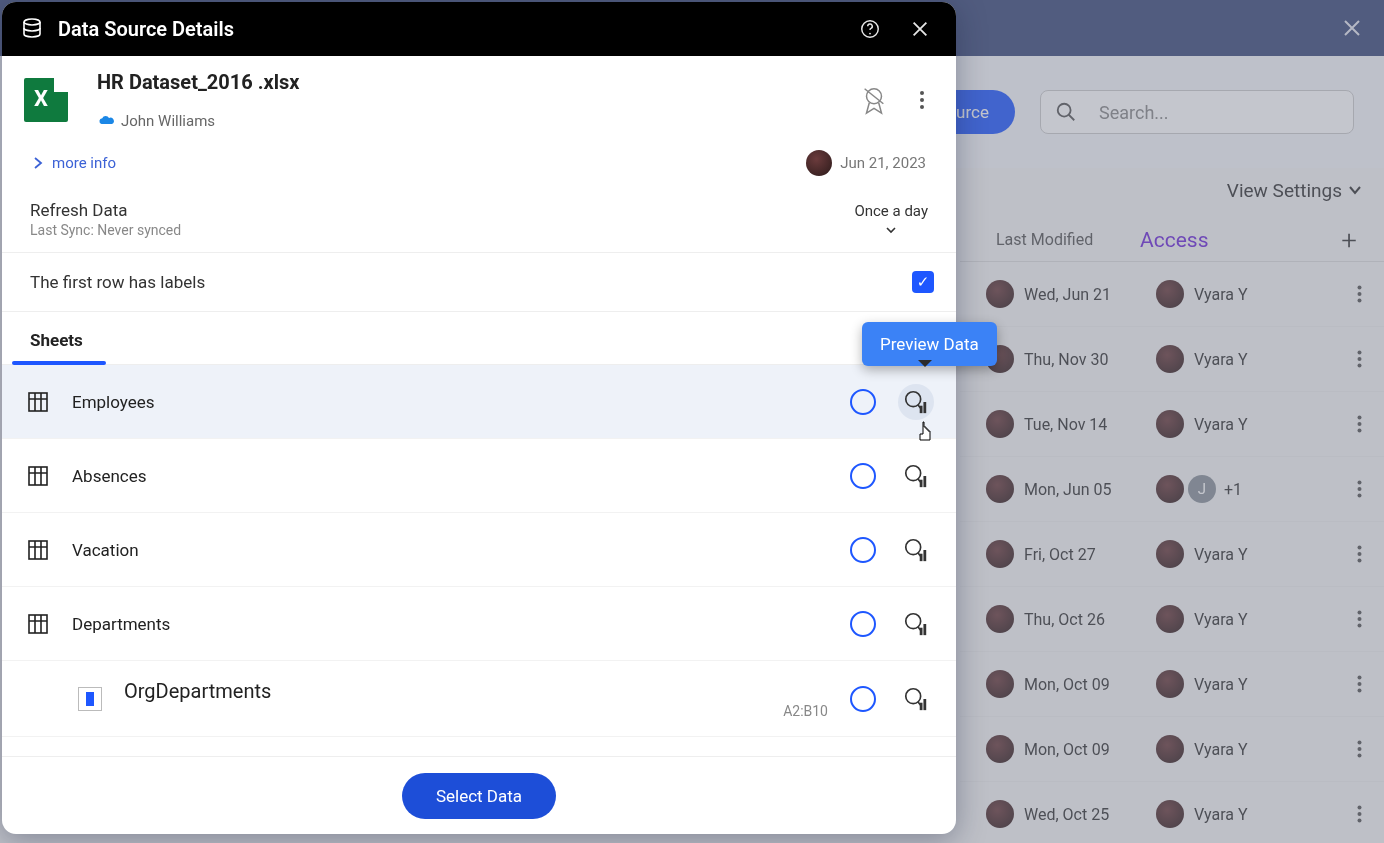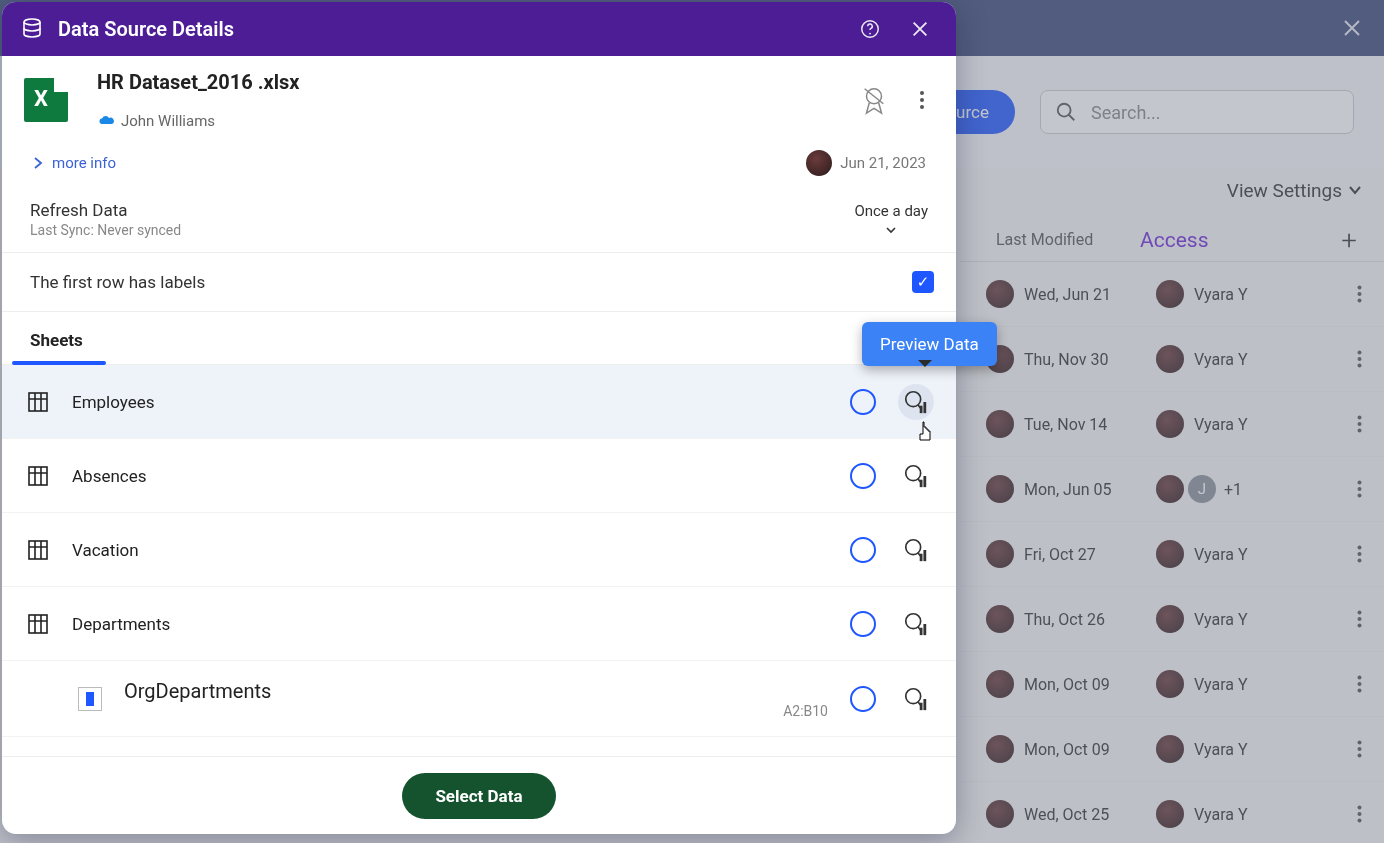--- a/index.html
+++ b/index.html
@@ -5,21 +5,21 @@
 * { box-sizing: border-box; margin: 0; padding: 0; }
 body {
   font-family: -apple-system, BlinkMacSystemFont, "Segoe UI", Roboto, sans-serif;
   width: 1384px; height: 843px; overflow: hidden; position: relative;
   background: #f5f5f5; color: #333;
 }
 .bg-topbar { position:absolute; top:0; left:0; right:0; height:56px; background:#3a4979; }
 .bg-close { position:absolute; top:10px; right:14px; width:36px; height:36px; display:flex; align-items:center; justify-content:center; color:#e5e7f0; cursor:pointer;}
 .bg-toolbar { position:absolute; top:56px; left:0; right:0; height:112px; background:#f5f6fa; }
 .bg-button { position:absolute; top:90px; left:930px; width:85px; height:44px; background:#1e57ff; color:#fff; border-radius:22px; display:flex; align-items:center; justify-content:center; font-size:17px; }
-.bg-search { position:absolute; top:90px; left:1040px; right:30px; height:44px; background:#fff; border:1px solid #ccc; border-radius:8px; display:flex; align-items:center; padding:0 14px; gap:14px; color:#888; font-size:18px;}
+.bg-search { position:absolute; top:90px; left:1040px; right:30px; height:44px; background:#fff; border:1px solid #ccc; border-radius:8px; display:flex; align-items:center; padding:0 14px; gap:22px; color:#888; font-size:18px;}
 .bg-viewset { position:absolute; top:172px; right:22px; height:36px; display:flex; align-items:center; gap:6px; font-size:19px; color:#333;}
 .bg-headerrow { position:absolute; top:218px; left:960px; right:0; height:44px; display:flex; align-items:center; border-bottom:1px solid #ddd;}
 .bg-headerrow .col1{ width:180px; padding-left:36px; color:#555; font-size:16px;}
 .bg-headerrow .col2{ width:150px; color:#6d28d9; font-size:21px;}
 .bg-headerrow .plus{ position:absolute; right:22px; font-size:26px; color:#333;}
 .bg-rows { position:absolute; top:262px; left:960px; right:0; bottom:0; overflow:hidden;}
 .bg-row { height:65px; display:flex; align-items:center; border-bottom:1px solid #eee;}
 .bg-row .avatar{ width:28px;height:28px;border-radius:50%;background:radial-gradient(circle at 40% 35%,#6b3b3c,#2b1a1a);margin-left:26px;margin-right:10px;}
 .bg-row .date{ width:132px; font-size:16px; color:#333;}
 .bg-row .avatar2{ width:28px;height:28px;border-radius:50%;background:radial-gradient(circle at 40% 35%,#6b3b3c,#2b1a1a);margin-right:10px;}
@@ -28,21 +28,21 @@
 .bg-row .plusnum{ font-size:16px; color:#333;}
 .bg-row .dots{ position:absolute; right:22px; color:#555;}
 .dim-overlay { position:absolute; top:0;left:0;right:0;bottom:0; background:rgba(115,120,135,.42); }
 
 .modal {
   position:absolute; top:2px; left:2px; width:954px; height:832px;
   background:#fff; border-radius:14px; box-shadow:0 6px 30px rgba(20,30,60,.35);
   overflow:hidden; display:flex; flex-direction:column;
 }
 .mhead {
-  height:54px; background:#4c1d95; color:#fff; display:flex; align-items:center;
+  height:54px; background:#000000; color:#fff; display:flex; align-items:center;
   padding:0 18px; gap:14px;
 }
 .mhead .title{ font-size:20px; font-weight:600; flex:1;}
 .mhead .hicon{ width:36px;height:36px;display:flex;align-items:center;justify-content:center;opacity:.9; cursor:pointer;}
 .fileinfo { height:88px; display:flex; align-items:center; padding:0 22px; gap:18px;}
 .xcel { width:44px;height:44px;background:#0f7a3e;position:relative;border-radius:2px;}
 .xcel::before{content:"";position:absolute;top:0;right:0;width:14px;height:14px;background:#fff;}
 .xcel::after{content:"X";position:absolute;left:10px;top:8px;color:#fff;font-weight:700;font-size:22px;}
 .fileinfo .ft{ display:flex;flex-direction:column;gap:18px;margin-left:11px;}
 .fileinfo .fname{ font-size:20px; font-weight:700; color:#222;}
@@ -76,21 +76,21 @@
 .sheet .circle{ width:26px;height:26px;border:2px solid #1e57ff;border-radius:50%;}
 .sheet .preview{ width:36px;height:36px;display:flex;align-items:center;justify-content:center;border-radius:50%;}
 .sheet.hover .preview{ background:#dde4f0;}
 .sheet.sub{ height:76px; padding-left:76px;}
 .sheet.sub .icon2{ width:24px;height:24px;border:1px solid #bbb;background:#fff;display:flex;align-items:center;justify-content:center;}
 .sheet.sub .icon2 span{ width:8px;height:14px;background:#1e57ff;}
 .sheet.sub .subcol{ display:flex;flex-direction:column;flex:1;}
 .sheet.sub .subcol .n{ font-size:20px;color:#222;}
 .sheet.sub .subcol .r{ font-size:14px;color:#888;text-align:right;}
 .footer{ height:78px; display:flex;align-items:center;justify-content:center; border-top:1px solid #eee; }
-.selectbtn{ width:154px;height:46px;border-radius:24px;background:#14532d;color:#fff;font-size:17px;font-weight:700;display:flex;align-items:center;justify-content:center; cursor:not-allowed;}
+.selectbtn{ width:154px;height:46px;border-radius:24px;background:#1d4ed8;color:#fff;font-size:17px;font-weight:400;display:flex;align-items:center;justify-content:center; cursor:not-allowed;}
 .tooltip{ position:absolute; top:322px; left:862px; background:#3b82f6;color:#fff;padding:12px 18px;border-radius:6px;font-size:17px;box-shadow:0 4px 12px rgba(0,0,0,.3);}
 .tooltip::after{ content:"";position:absolute;bottom:-8px;left:56px;width:0;height:0;border:7px solid transparent;border-top-color:#2b2b2b;}
 .cursor{ position:absolute; top:420px; left:916px; font-size:20px;}
 svg{display:block;}
 </style>
 </head>
 <body>
 
 <div class="bg-topbar"></div>
 <div class="bg-close">

